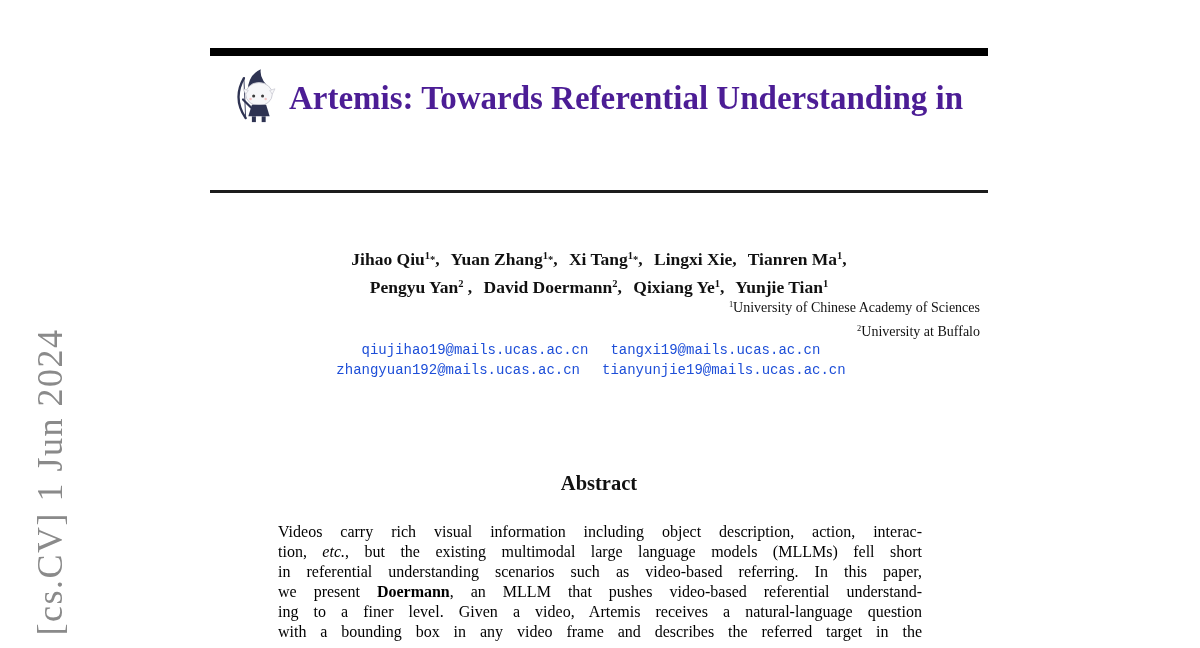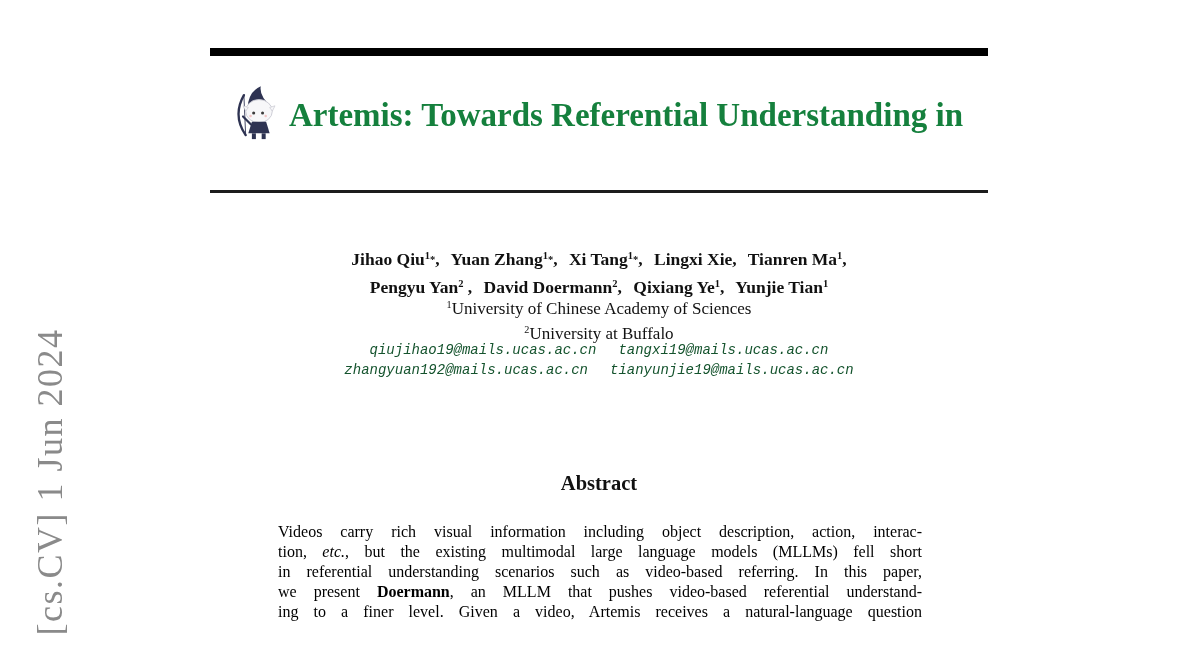--- a/index.html
+++ b/index.html
@@ -30,27 +30,27 @@
   }
   .mid-rule {
     position: absolute;
     left: 210px; top: 190px;
     width: 778px; height: 3px;
     background: #1c1c1c;
   }
   
   .title-block {
     position: absolute;
-    left: 210px; top: 89px;
+    left: 210px; top: 72px;
     width: 778px;
     text-align: center;
     font-weight: bold;
     font-size: 33px;
     line-height: 40px;
-    color: #15803d;
+    color: #4c1d95;
   }
   .title-line1 {
     display: flex;
     align-items: center;
     justify-content: center;
     gap: 6px;
   }
   .mascot { width: 48px; height: 58px; flex: 0 0 auto; margin-top: -6px; }
   
   .authors-block {
@@ -62,37 +62,36 @@
     font-size: 17.5px;
     line-height: 24px;
   }
   .author { white-space: nowrap; }
   .author:not(:last-child) { margin-right: 7px; }
   .a-sup { font-size: 60%; vertical-align: 0.55em; }
   .a-star { font-size: 60%; vertical-align: 0.15em; }
   
   .affil-block {
     position: absolute;
-    left: 210px; top: 294px;
-    width: 778px;
-    text-align: center;
-    font-size: 17px;
+    left: 202px; top: 294px;
+    width: 778px;
+    text-align: right;
+    font-size: 14px;
     line-height: 21px;
   }
   .affil-sup { font-size: 60%; vertical-align: 0.55em; }
   
   .email-block {
     position: absolute;
-    left: 210px; top: 340px;
+    left: 202px; top: 340px;
     width: 778px;
     font-family: "Liberation Mono", "DejaVu Sans Mono", monospace;
     font-size: 14px;
     line-height: 20px;
-    color: #14532d;
-    font-style: italic;
+    color: #1d4ed8;
   }
   .email-row {
     display: flex;
     justify-content: center;
     gap: 22px;
     white-space: nowrap;
   }
   
   .abstract-heading {
     position: absolute;
@@ -190,13 +189,14 @@
 </div>
 
 <div class="abstract-heading">Abstract</div>
 
 <div class="abstract-body">
   <div class="abs-line"><span>Videos carry rich visual information including object description, action, interac-</span></div>
   <div class="abs-line"><span>tion, </span><span class="seg-italic">etc.</span><span>, but the existing multimodal large language models (MLLMs) fell short</span></div>
   <div class="abs-line"><span>in referential understanding scenarios such as video-based referring. In this paper,</span></div>
   <div class="abs-line"><span>we present </span><span class="seg-bold">Doermann</span><span>, an MLLM that pushes video-based referential understand-</span></div>
   <div class="abs-line"><span>ing to a finer level. Given a video, Artemis receives a natural-language question</span></div>
+  <div class="abs-line"><span>with a bounding box in any video frame and describes the referred target in the</span></div>
 </div>
 
 </body></html>

